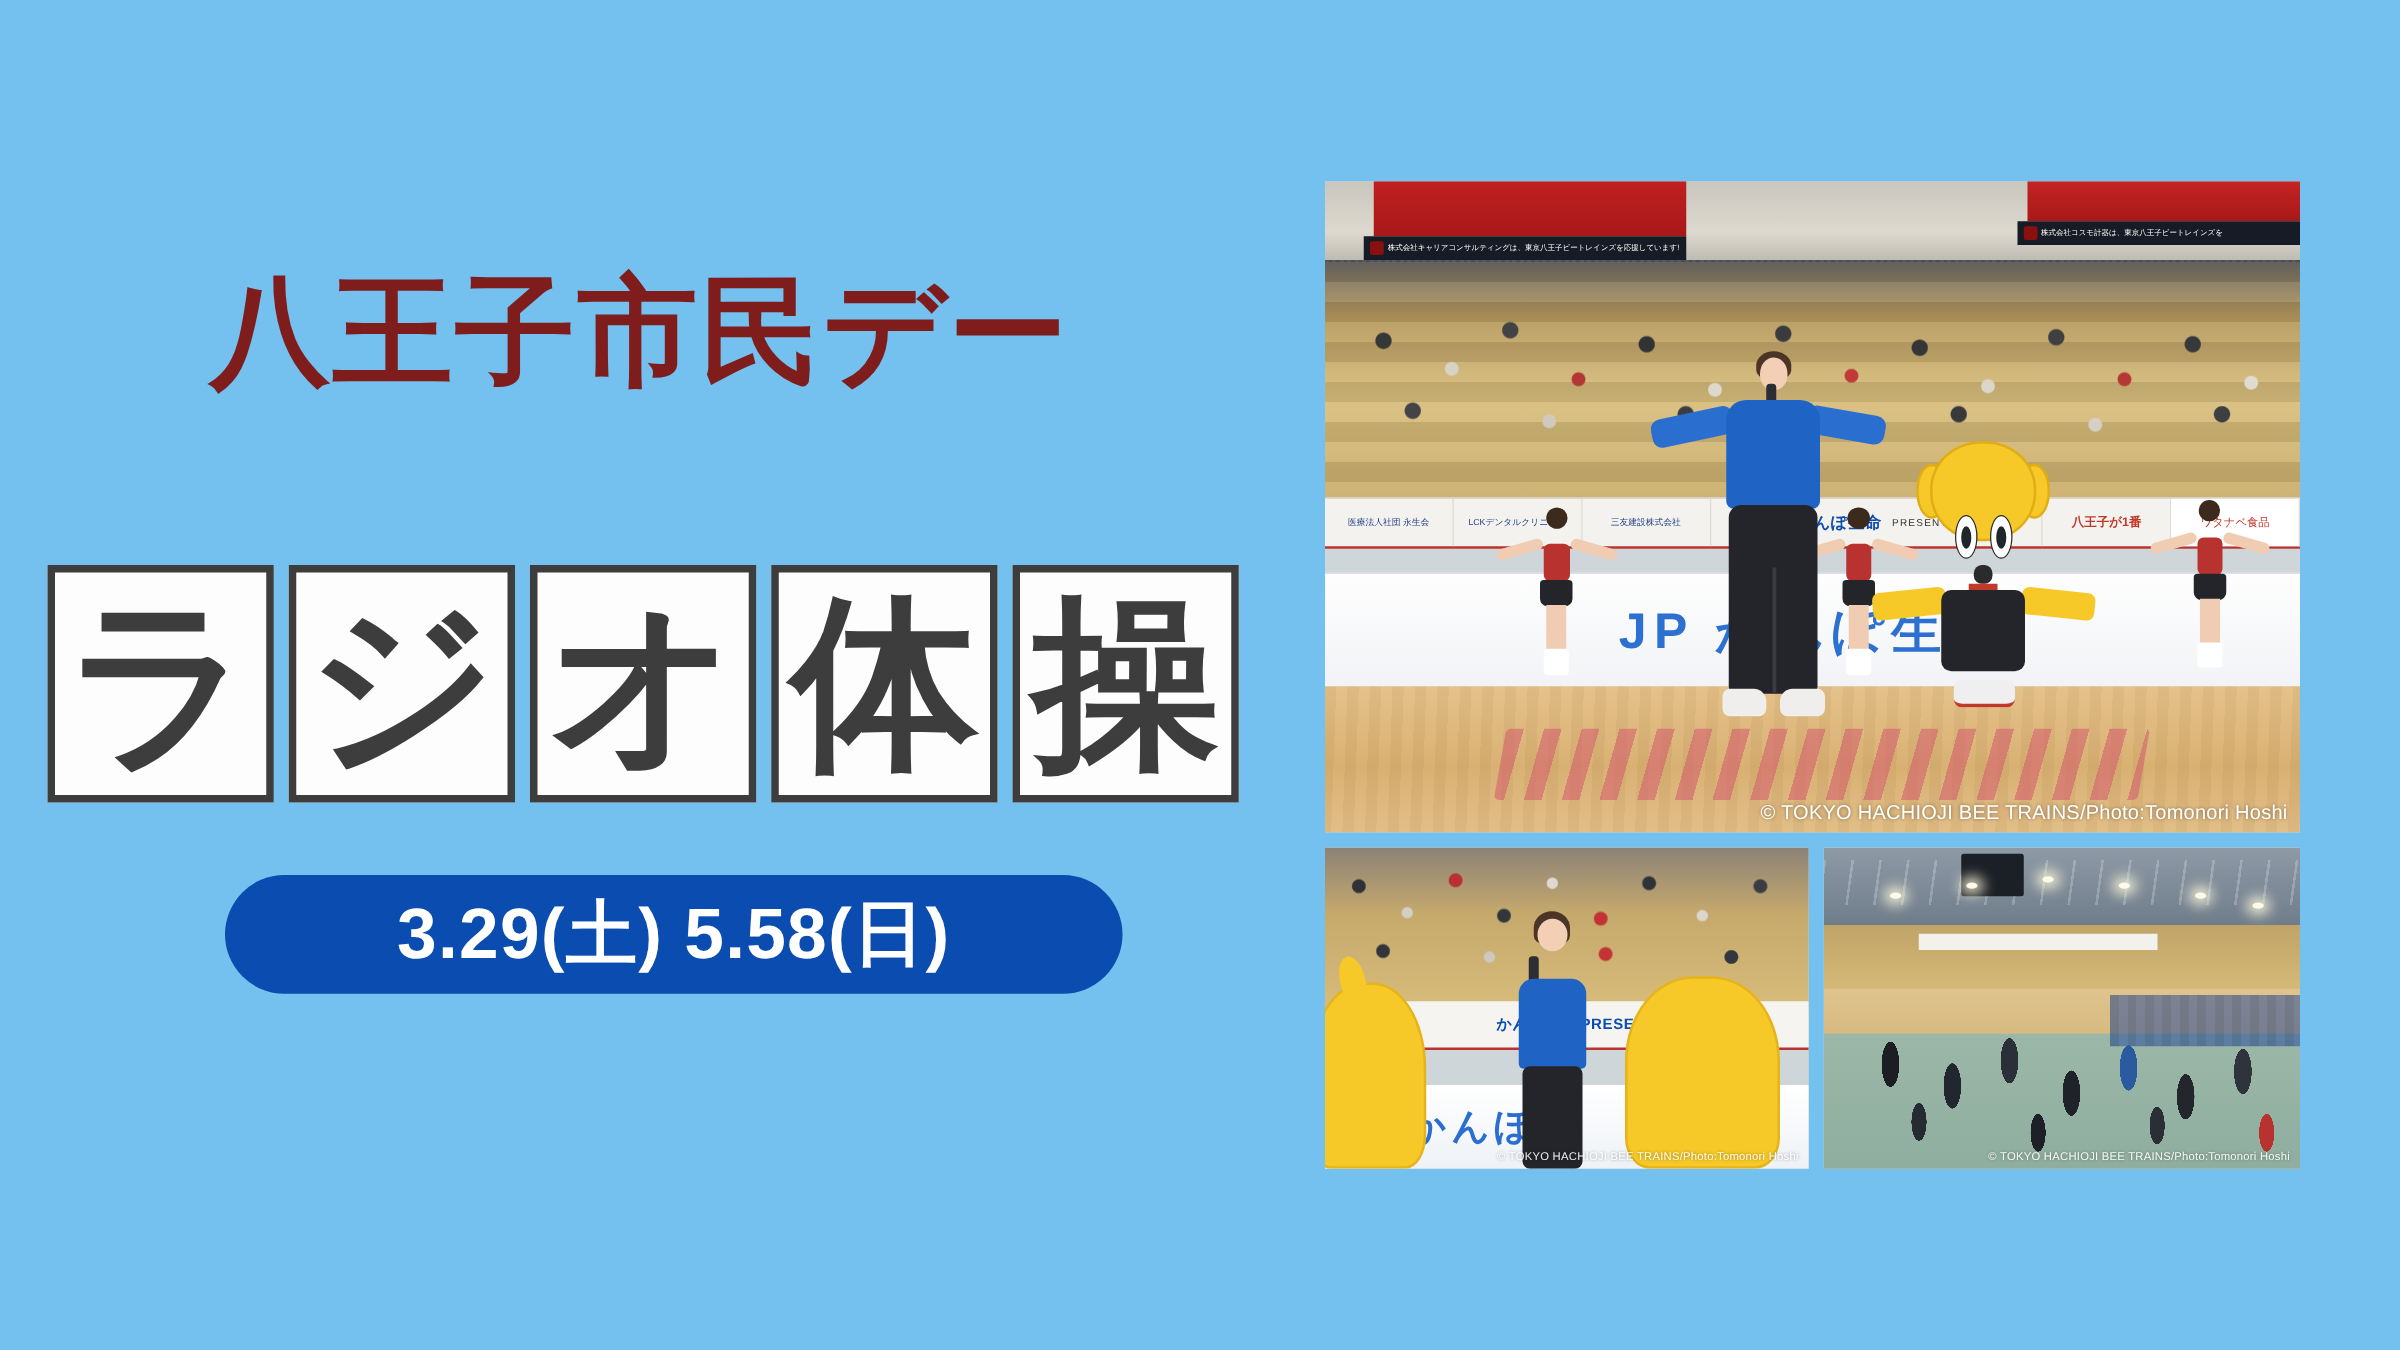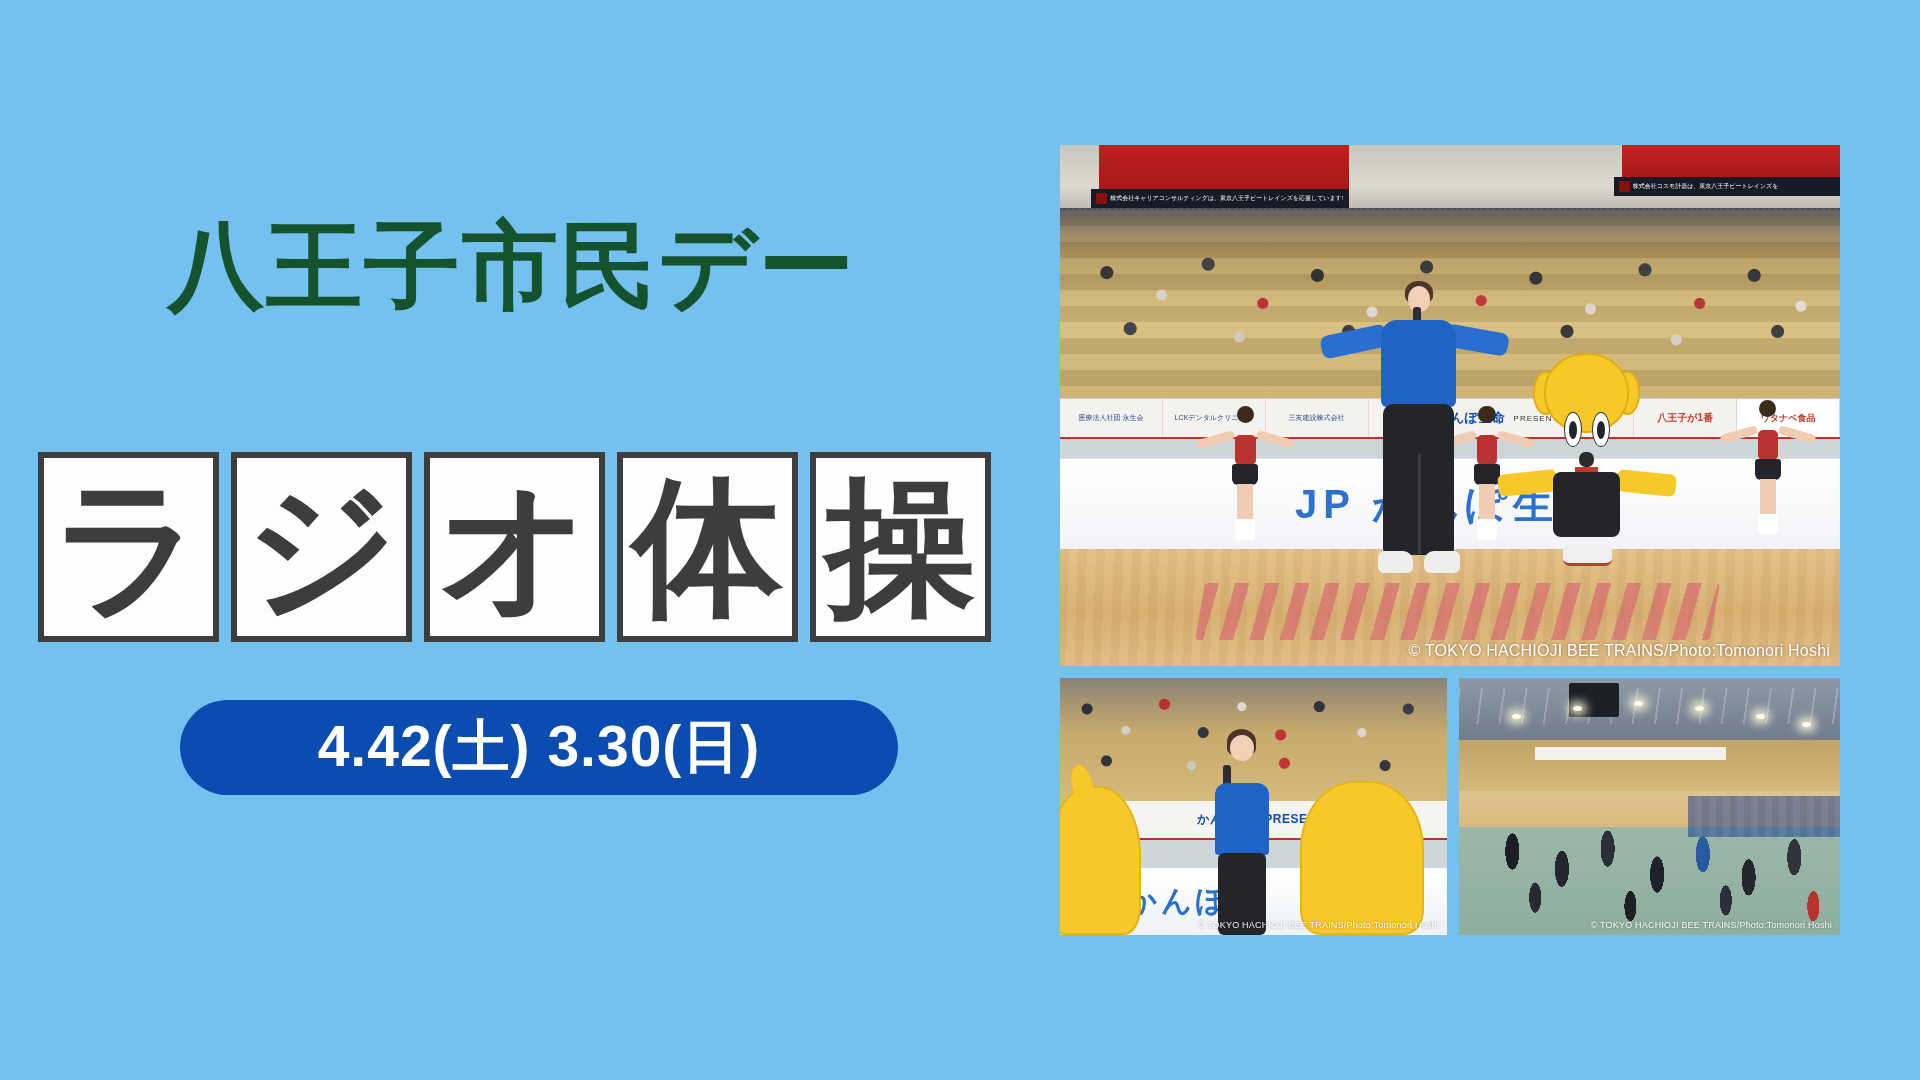--- a/index.html
+++ b/index.html
@@ -31,21 +31,21 @@
     height: 1080px;
   }
 
   .headline {
     position: absolute;
     left: 168px;
     top: 218px;
     font-size: 96px;
     line-height: 1.0;
     font-weight: 700;
-    color: #14532d;
+    color: #7f1d1d;
     letter-spacing: 2px;
     white-space: nowrap;
   }
 
   .subhead {
     position: absolute;
     left: 283px;
     top: 362px;
     font-size: 52px;
     line-height: 1.0;
@@ -202,21 +202,21 @@
     display: flex; align-items: stretch;
   }
   .sponsor {
     flex: 1; border-right: 1px solid #dfdbd3; position: relative;
     font-size: 7px; color: #1d3f86; display:flex; align-items:center; justify-content:center;
     overflow: hidden; white-space: nowrap;
   }
   .sponsor.kampo { flex: 2.6; color:#0a4cb0; font-weight:700; font-size: 13px; letter-spacing:.5px; }
   .sponsor.kampo .presents { font-size: 8px; color:#333; margin-left: 8px; font-weight:400; letter-spacing:1px; }
   .sponsor.hachioji { color:#c0392b; font-weight:700; font-size: 10px; }
-  .sponsor.watanabe { color:#c0392b; font-weight:700; font-size: 9px; background:#fff; }
+  .sponsor.watanabe { color:#c0392b; font-weight:400; font-size: 9px; background:#fff; }
 
   .courtwall {
     position: absolute; left: 0; top: 60%; width: 100%; height: 18%;
     background: linear-gradient(#ffffff, #f2f4f7);
     border-top: 1px solid #dde1e6;
     display: flex; align-items: center; justify-content: center;
     color: #2a6fd0; font-size: 40px; font-weight: 700; letter-spacing: 6px;
     opacity: .98;
   }
   .floor {
@@ -360,21 +360,21 @@
 
 
     <div class="tile-row">
       <div class="tile">ラ</div>
       <div class="tile">ジ</div>
       <div class="tile">オ</div>
       <div class="tile">体</div>
       <div class="tile">操</div>
     </div>
 
-    <div class="date-pill">4.42(土)  3.30(日)</div>
+    <div class="date-pill">3.29(土)  5.58(日)</div>
   </div>
 
   <div class="collage">
 
     <div class="photo photo-main">
       <div class="gym-ceiling"></div>
       <div class="banner-red-l"></div>
       <div class="banner-red-r"></div>
 
       <div class="banner-dark-l">

